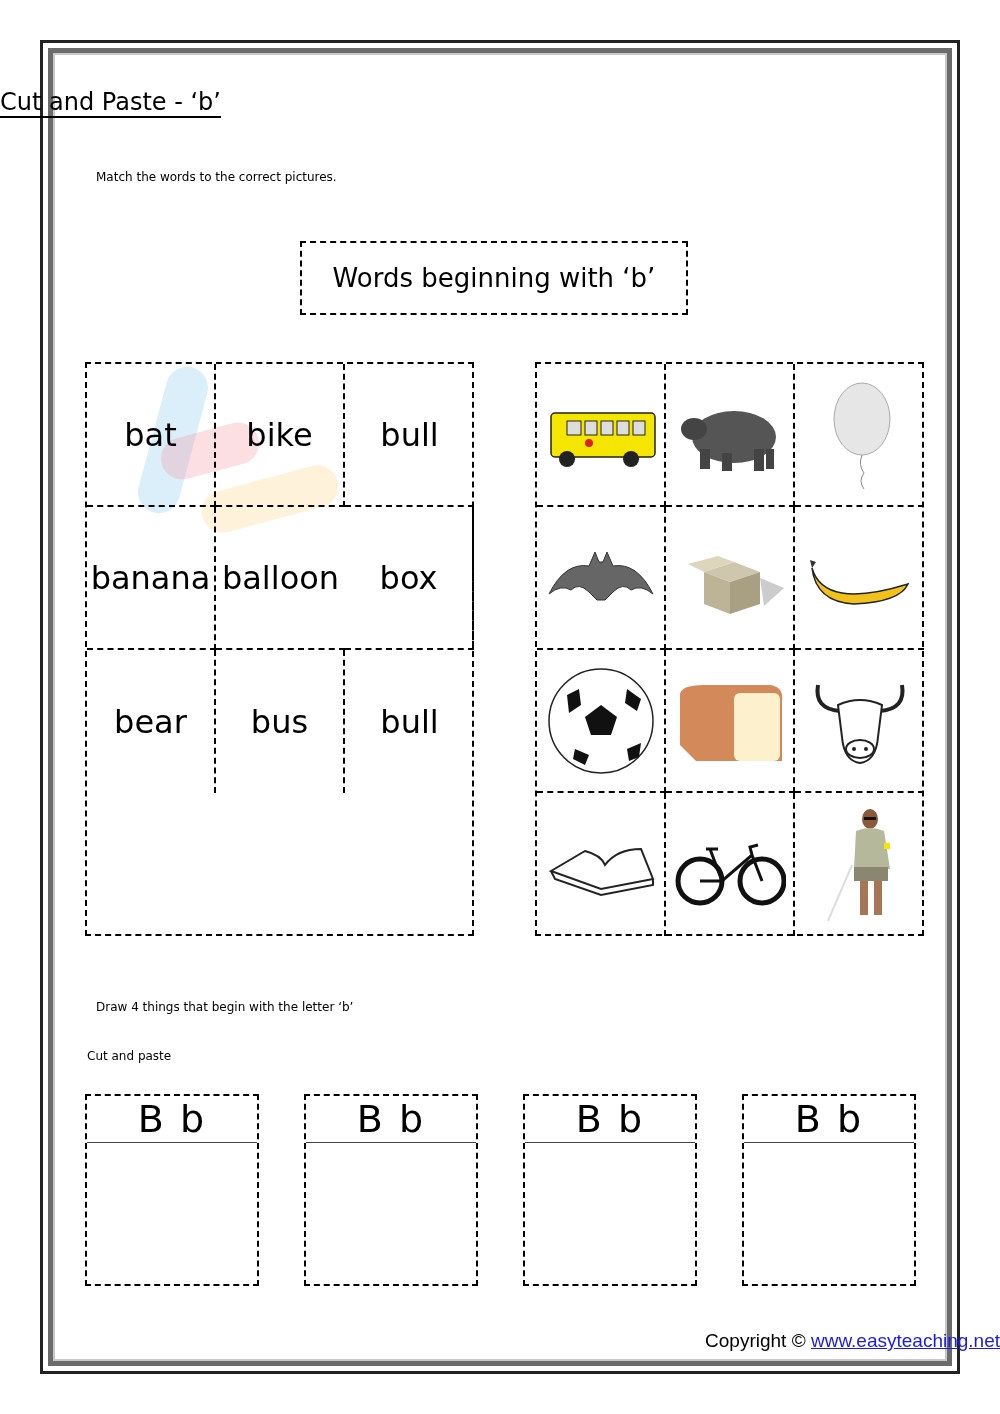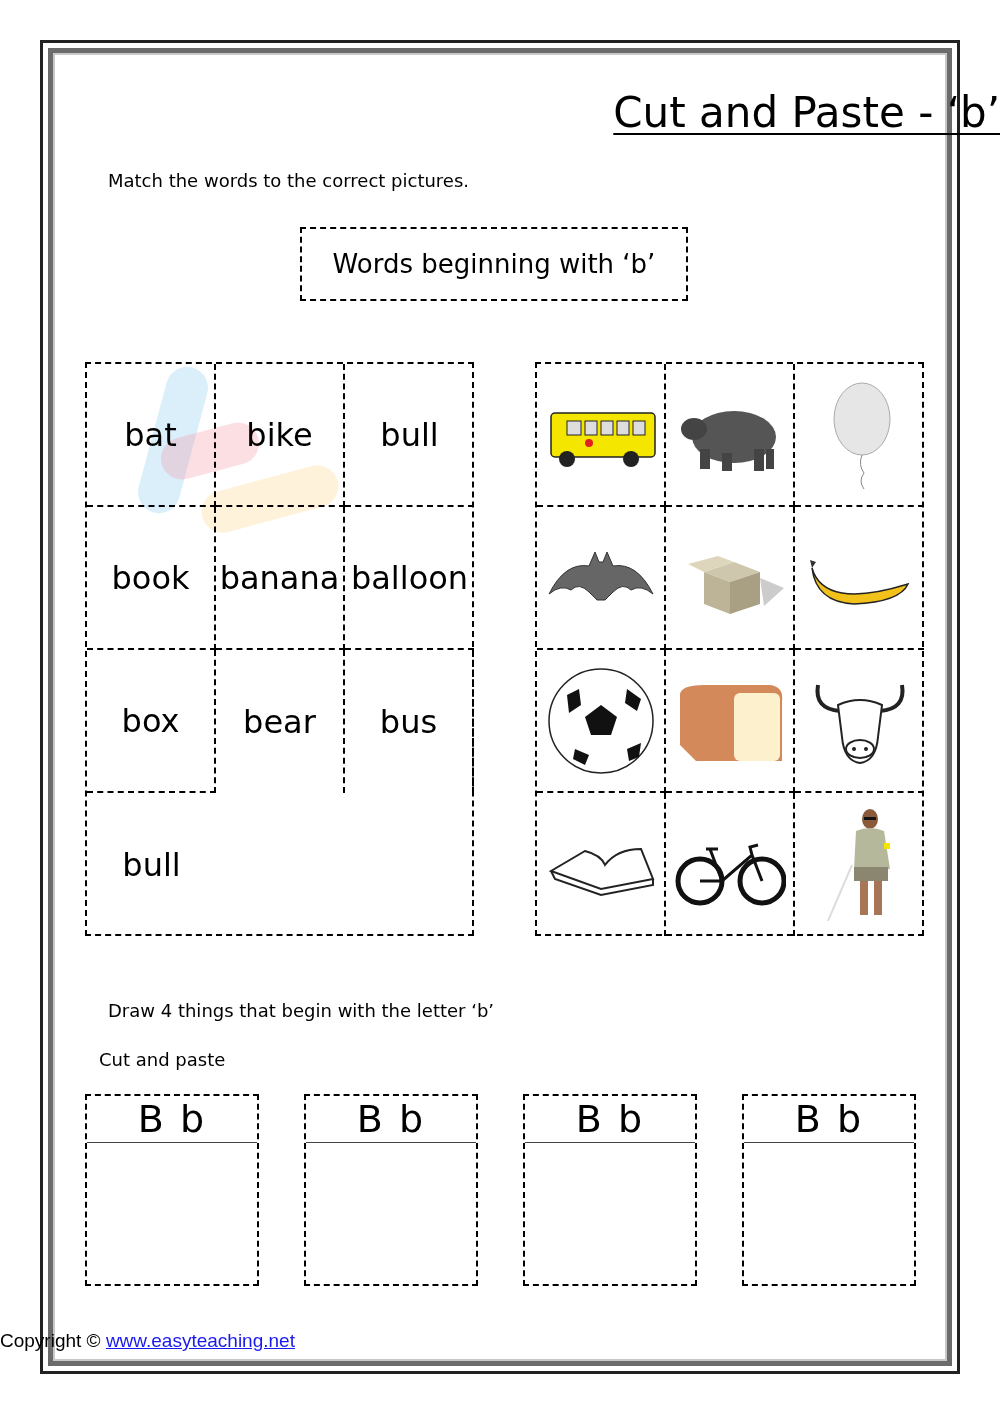--- a/index.html
+++ b/index.html
@@ -1,31 +1,31 @@
 <!DOCTYPE html>
 <html><head>
 <meta charset="utf-8">
 <style>
   html,body{margin:0;padding:0;background:#fff;}
   body{width:1000px;height:1414px;position:relative;overflow:hidden;font-family:"DejaVu Sans",sans-serif;color:#000;}
   .frame-outer{position:absolute;left:40px;top:40px;width:920px;height:1334px;box-sizing:border-box;border:3px solid #222;}
   .frame-inner{position:absolute;left:48px;top:48px;width:904px;height:1318px;box-sizing:border-box;border:5px solid #6b6b6b;}
   .frame-inner2{position:absolute;left:53px;top:53px;width:894px;height:1308px;box-sizing:border-box;border:2px solid #c8c8c8;}
-  .title{position:absolute;left:0;width:1000px;top:88px;text-align:right;font-size:42px;}
+  .title{position:absolute;left:0;width:1000px;top:88px;text-align:left;font-size:24px;}
   .title span{text-decoration:underline;text-decoration-thickness:2px;text-underline-offset:6px;}
-  .text{position:absolute;font-size:18px;margin-left:12px;}
-  .header-box{position:absolute;left:300px;top:227px;width:388px;height:74px;box-sizing:border-box;border:2px dashed #000;display:flex;align-items:center;justify-content:center;font-size:26px;}
+  .text{position:absolute;font-size:12px;}
+  .header-box{position:absolute;left:300px;top:241px;width:388px;height:74px;box-sizing:border-box;border:2px dashed #000;display:flex;align-items:center;justify-content:center;font-size:26px;}
   .grid{position:absolute;display:grid;grid-template-columns:repeat(3,129px);grid-template-rows:repeat(4,143px);box-sizing:border-box;border:2px dashed #000;}
   .cell{box-sizing:border-box;border-right:2px dashed #000;border-bottom:2px dashed #000;display:flex;align-items:center;justify-content:center;font-size:32px;background:transparent;}
   .cell.c3{border-right:none;}
   .cell.r4{border-bottom:none;}
   .pic svg{width:112px;height:112px;}
   .bb{position:absolute;top:1094px;width:174px;height:192px;box-sizing:border-box;border:2px dashed #000;}
   .bb .label{height:46px;border-bottom:1.5px solid #444;display:flex;align-items:center;justify-content:center;font-size:38px;letter-spacing:2px;}
-  .footer{position:absolute;left:0;width:1000px;top:1330px;text-align:left;font-family:"Liberation Sans",sans-serif;font-size:19px;}
+  .footer{position:absolute;left:0;width:1000px;top:1330px;text-align:right;font-family:"Liberation Sans",sans-serif;font-size:19px;}
   .footer a{color:#1a1aee;text-decoration:underline;}
   .wm{position:absolute;opacity:.28;border-radius:30px;}
 </style>
 </head>
 <body>
 
 <div class="frame-outer"></div>
 <div class="frame-inner"></div>
 <div class="frame-inner2"></div>
 
@@ -43,23 +43,20 @@
 
 <div class="grid" style="left:85px;top:362px;width:389px;height:574px;">
   <div class="cell">
       <span>bat</span>
     </div>
   <div class="cell">
       <span>bike</span>
     </div>
   <div class="cell c3">
       <span>bull</span>
-    </div>
-  <div class="cell">
-      <span>book</span>
     </div>
   <div class="cell">
       <span>banana</span>
     </div>
   <div class="cell c3">
       <span>balloon</span>
     </div>
   <div class="cell">
       <span>box</span>
     </div>

